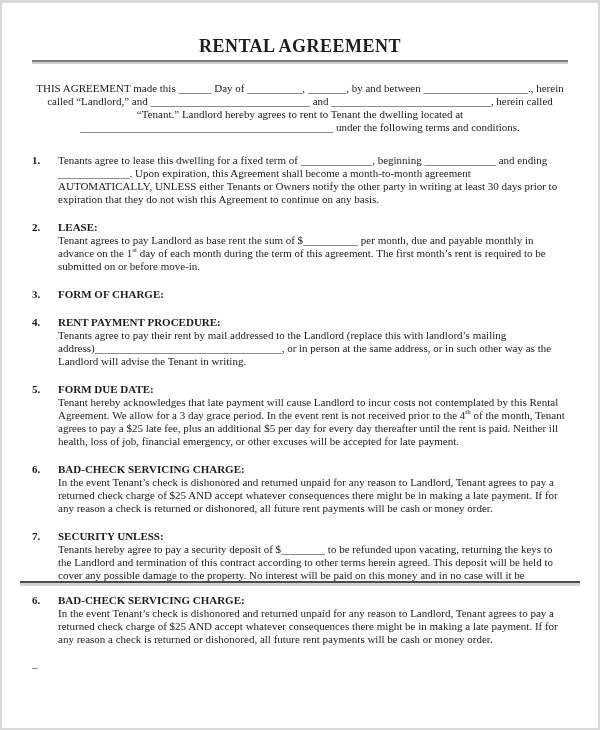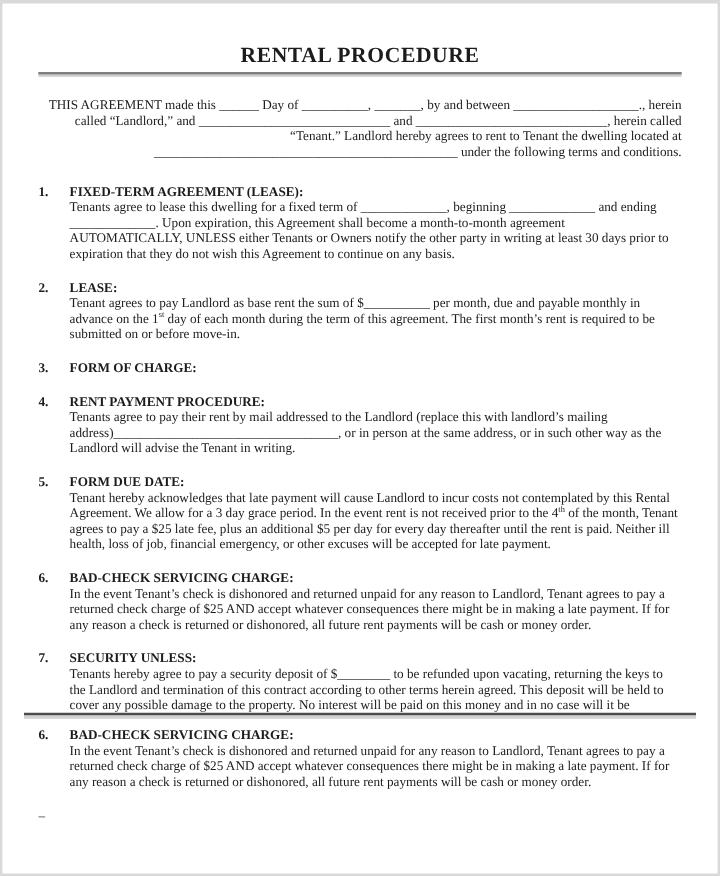--- a/index.html
+++ b/index.html
@@ -26,21 +26,21 @@
   .title-rule {
     height: 2px;
     background: #cfcfcf;
     border-top: 2px solid #7f7f7f;
     margin: 0 0 18px 0;
   }
   .intro {
     margin: 0 0 20px 0;
     font-size: 11px;
     line-height: 13px;
-    text-align: right;
+    text-align: center;
   }
   .section { display: flex; margin-bottom: 15px; }
   .section .num {
     flex: none;
     width: 26px;
     font-size: 11px;
     line-height: 13px;
     font-weight: bold;
   }
   .section .content { flex: 1; min-width: 0; }
@@ -61,28 +61,27 @@
     background: #d2d2d2;
     border-top: 2px solid #4c4c4c;
     margin: -16px -12px 8px -12px;
   }
   .trailing-dash { margin: 0; font-size: 11px; line-height: 13px; }
 </style>
 </head>
 <body>
 
 <div class="page">
-  <h1 class="doc-title">RENTAL PROCEDURE</h1>
+  <h1 class="doc-title">RENTAL AGREEMENT</h1>
   <div class="title-rule"></div>
   <p class="intro">THIS AGREEMENT made this ______ Day of __________, _______, by and between ___________________., herein called “Landlord,” and _____________________________ and _____________________________, herein called “Tenant.”  Landlord hereby agrees to rent to Tenant the dwelling located at<br>______________________________________________ under the following terms and conditions.</p>
   <div>
       <div class="section">
         <div class="num">1.</div>
         <div class="content">
-          <div class="heading">FIXED-TERM AGREEMENT (LEASE):</div>
           <p class="body">Tenants agree to lease this dwelling for a fixed term of _____________, beginning _____________ and ending _____________.  Upon expiration, this Agreement shall become a month-to-month agreement<br>AUTOMATICALLY, UNLESS either Tenants or Owners notify the other party in writing at least 30 days prior to expiration that they do not wish this Agreement to continue on any basis.</p>
         </div>
       </div>
       <div class="section">
         <div class="num">2.</div>
         <div class="content">
           <div class="heading">LEASE:</div>
           <p class="body">Tenant agrees to pay Landlord as base rent the sum of $__________ per month, due and payable monthly in advance on the 1<sup>st</sup> day of each month during the term of this agreement.  The first month’s rent is required to be submitted on or before move-in.</p>
         </div>
       </div>

